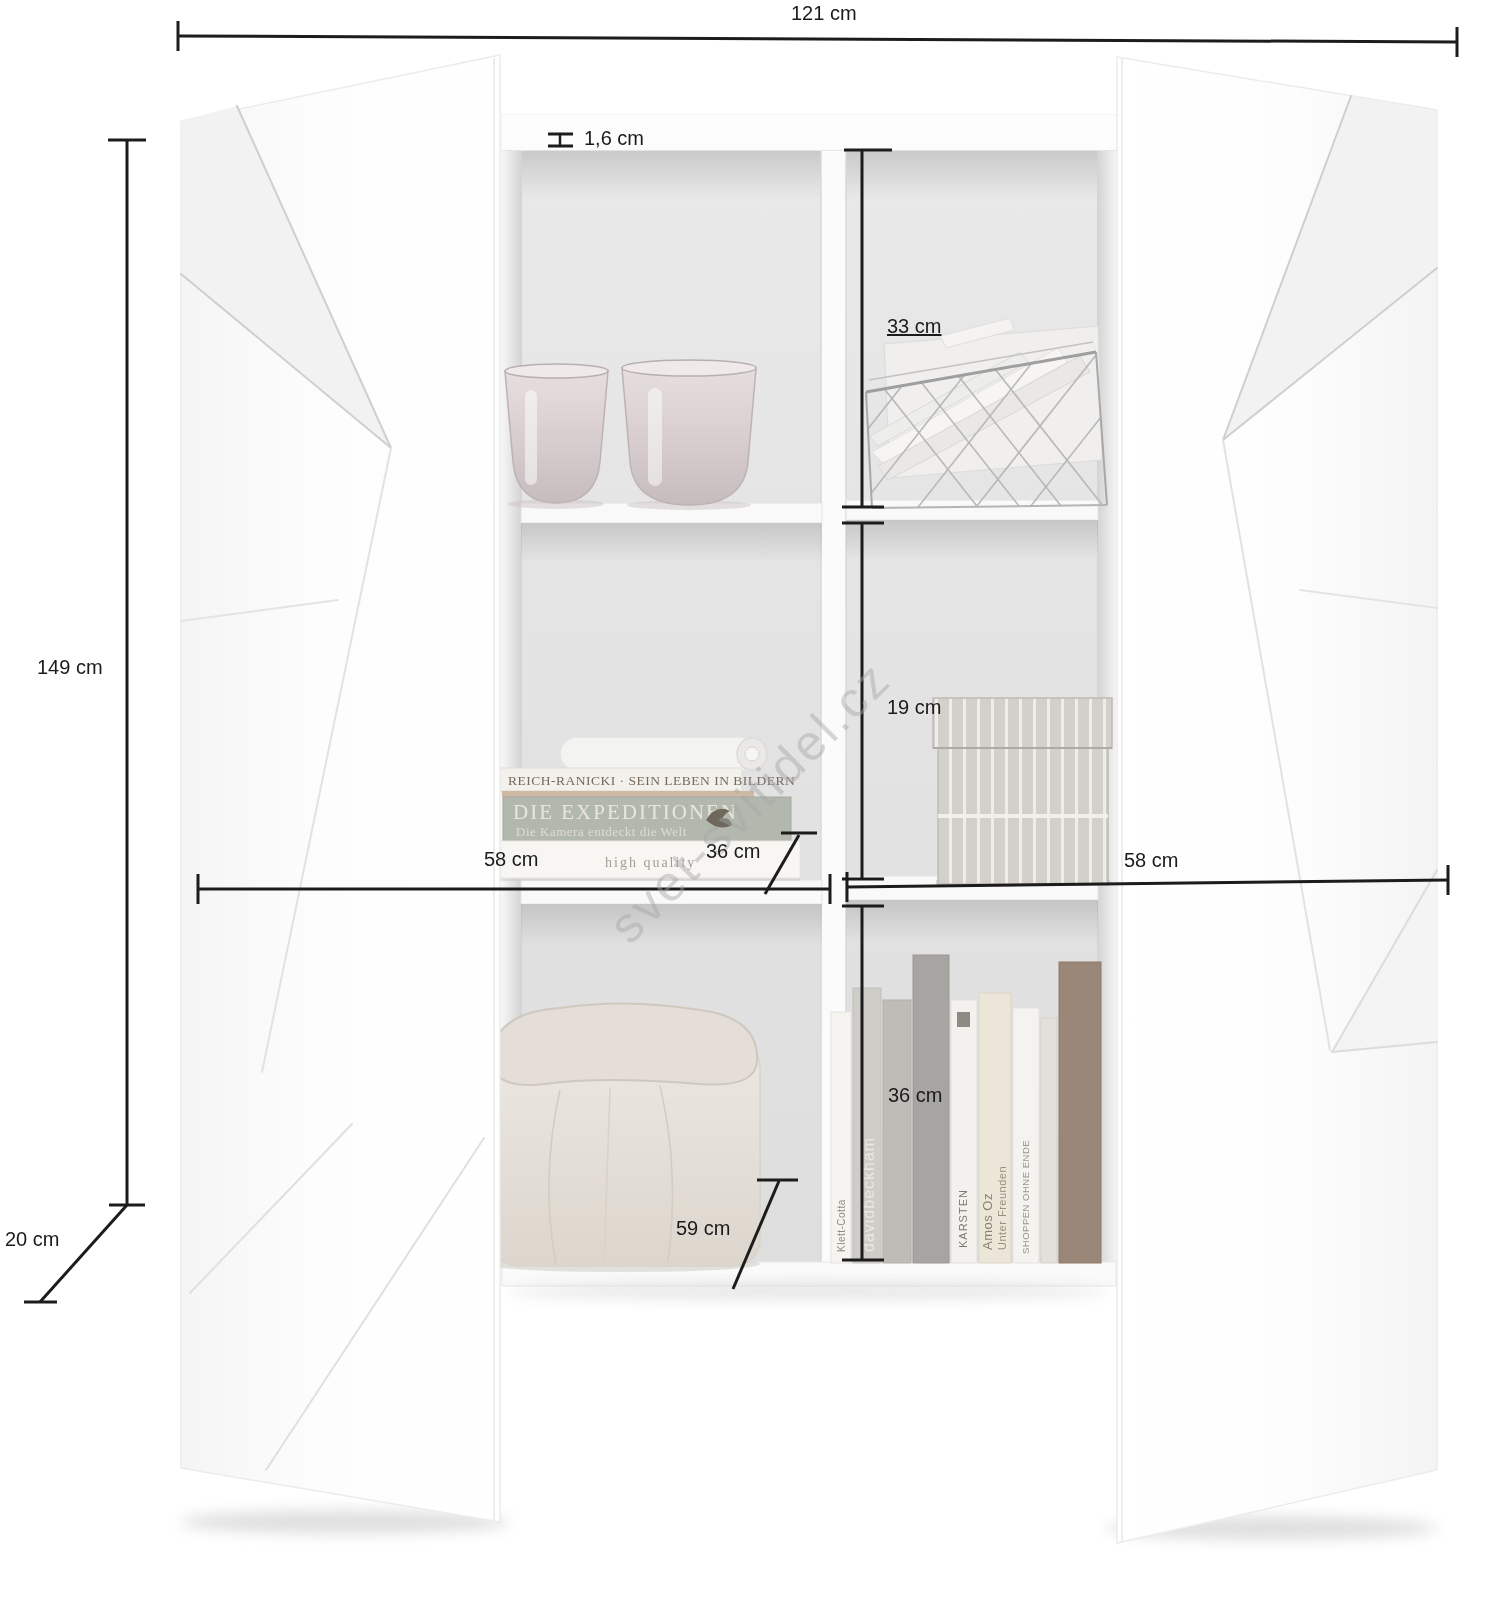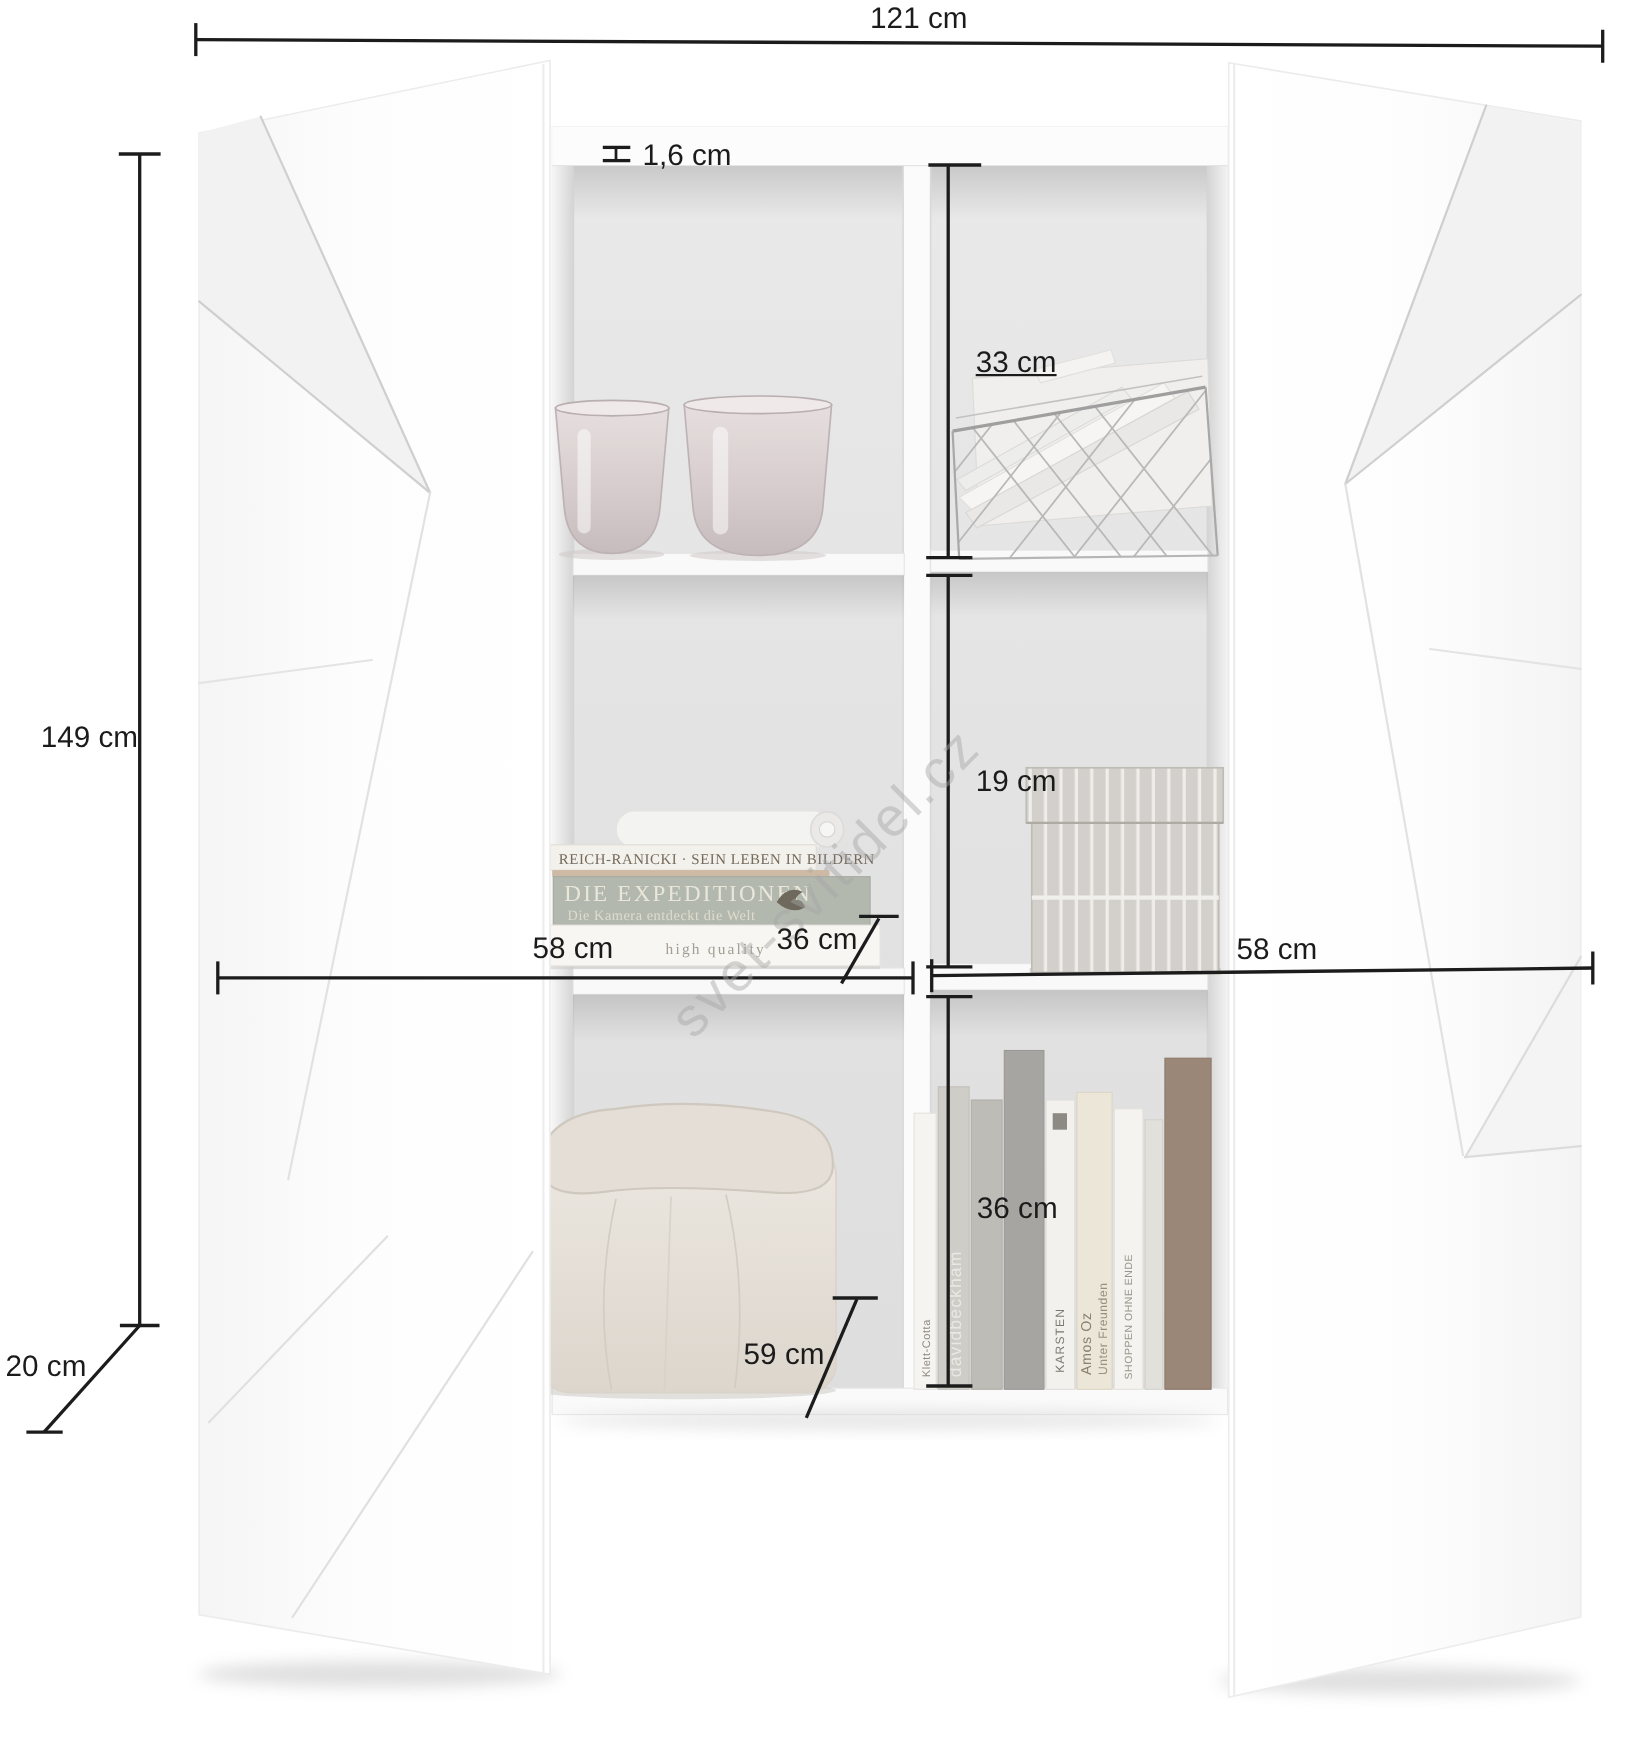--- a/index.html
+++ b/index.html
@@ -2,21 +2,21 @@
 <html><head>
 <meta charset="utf-8">
 <style>
   html,body{margin:0;padding:0;background:#ffffff;}
   #stage{
     position:relative;width:1496px;height:1600px;background:#ffffff;overflow:hidden;
     font-family:"Liberation Sans","DejaVu Sans",sans-serif;
   }
   #scene{position:absolute;left:0;top:0;}
   .dim{
-    position:absolute;font-size:27px;color:#1b1b1b;letter-spacing:0px;
+    position:absolute;font-size:20px;color:#1b1b1b;letter-spacing:0px;
     white-space:nowrap;line-height:1.1;text-align:center;
   }
   #watermark{
     position:absolute;left:750px;top:802px;
     transform:translate(-50%,-50%) rotate(-45deg);
     font-size:50px;letter-spacing:3px;color:#a6a6a6;opacity:.45;
     white-space:nowrap;pointer-events:none;
   }
 </style>
 </head>

